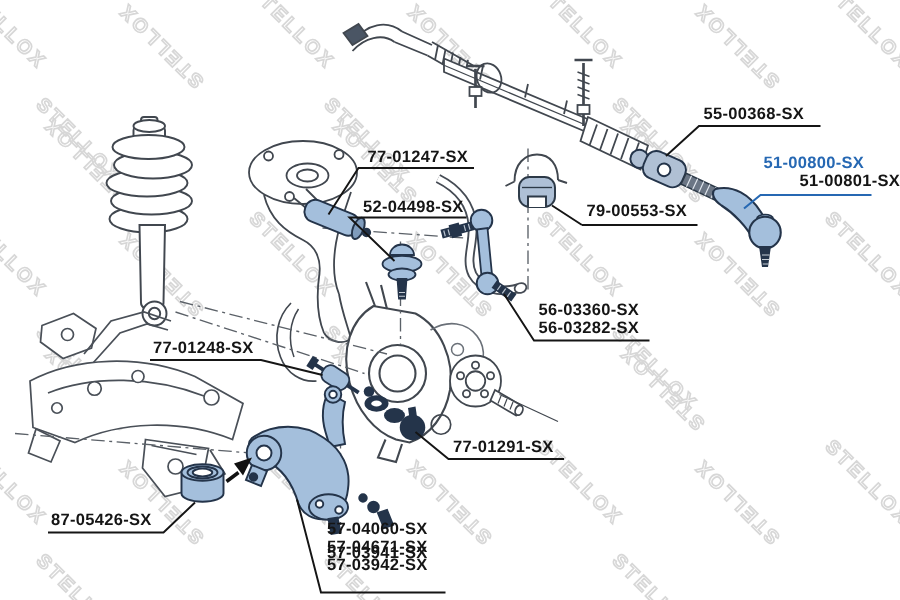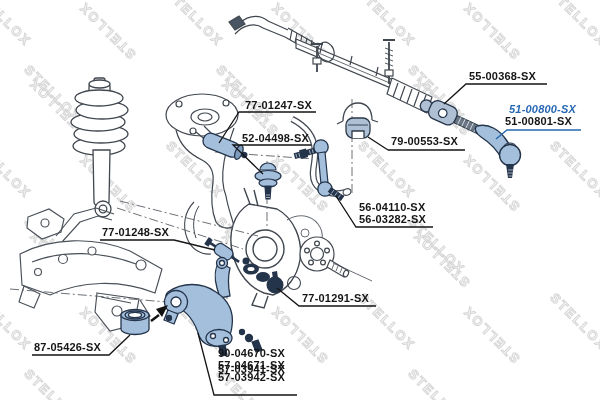--- a/index.html
+++ b/index.html
@@ -9,21 +9,21 @@
   .wm-layer{position:absolute;inset:0;z-index:0;pointer-events:none;}
   .wm{position:absolute;left:0;top:0;font:700 13px "Liberation Sans",sans-serif;
       letter-spacing:2px;color:transparent;-webkit-text-stroke:1.1px #d7d7d7;
       white-space:nowrap;transform-origin:0 0;}
   
   .diagram{position:absolute;left:0;top:0;z-index:1;}
   
   .labels{position:absolute;inset:0;z-index:2;}
   .lbl{position:absolute;font:700 11px/12px "Liberation Sans",sans-serif;
        color:#151515;letter-spacing:.2px;white-space:nowrap;cursor:pointer;}
-  .lbl.blue{color:#2668b3;font-style:italic;}
+  .lbl.blue{color:#2668b3;}
 </style>
 </head>
 <body>
 
 <div class="stage">
 
   <div class="wm-layer">
       <span class="wm" style="transform: translate(-18px, -14px) rotate(45deg);">STELLOX</span>
       <span class="wm" style="transform: translate(174px, -14px) rotate(45deg);">STELLOX</span>
       <span class="wm" style="transform: translate(366px, -14px) rotate(45deg);">STELLOX</span>
@@ -289,26 +289,26 @@
     <g stroke="#2668b3" stroke-width="1.4" fill="none">
       <path d="M581,130 L507,130 L496,139"></path>
     </g>
   </svg>
 
   <div class="labels">
     <div class="lbl" style="left:245px;top:99px">77-01247-SX</div>
     <div class="lbl" style="left:242px;top:132px">52-04498-SX</div>
     <div class="lbl" style="left:469px;top:70px">55-00368-SX</div>
     <div class="lbl blue" style="left:509px;top:103px">51-00800-SX</div>
-    <div class="lbl" style="left:505px;top:115px">51-00801-SX</div>
+    <div class="lbl" style="left:533px;top:115px">51-00801-SX</div>
     <div class="lbl" style="left:391px;top:135px">79-00553-SX</div>
-    <div class="lbl" style="left:359px;top:201px">56-04110-SX</div>
+    <div class="lbl" style="left:359px;top:201px">56-03360-SX</div>
     <div class="lbl" style="left:359px;top:213px">56-03282-SX</div>
     <div class="lbl" style="left:102px;top:226px">77-01248-SX</div>
     <div class="lbl" style="left:302px;top:292px">77-01291-SX</div>
     <div class="lbl" style="left:34px;top:341px">87-05426-SX</div>
-    <div class="lbl" style="left:218px;top:347px">90-04670-SX</div>
+    <div class="lbl" style="left:218px;top:347px">57-04060-SX</div>
     <div class="lbl" style="left:218px;top:359px">57-04671-SX</div>
     <div class="lbl" style="left:218px;top:371px">57-03942-SX</div>
     <div class="lbl" style="left:218px;top:363px">57-03941-SX</div>
   </div>
 
 </div>
 
 </body></html>

